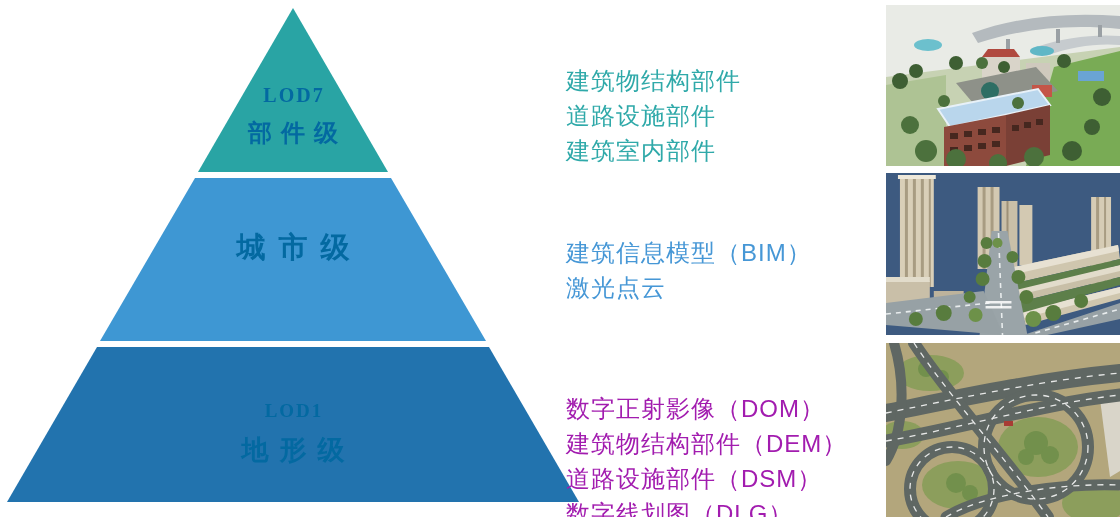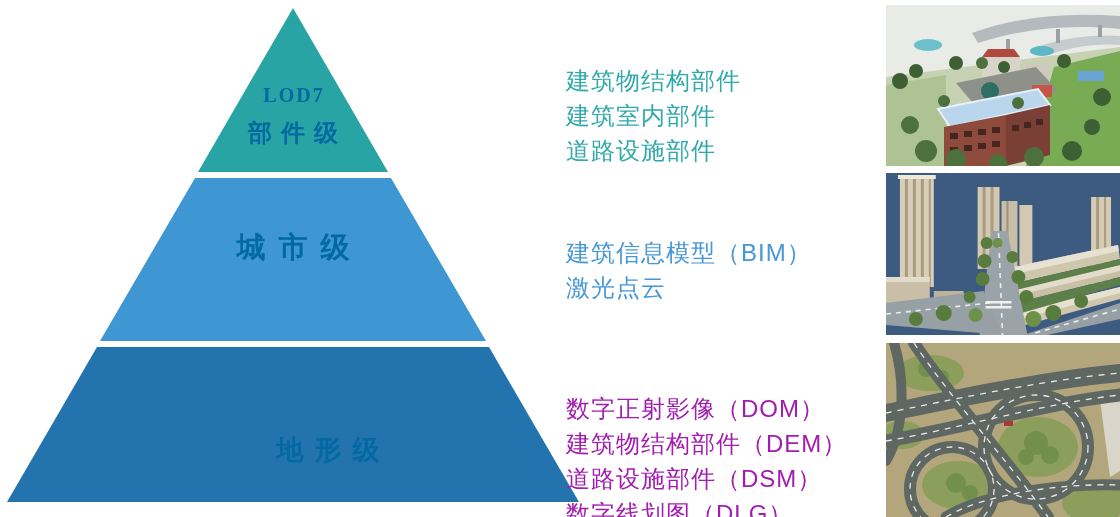--- a/index.html
+++ b/index.html
@@ -14,21 +14,21 @@
   .level-text {
     position:absolute; left:0; width:586px; text-align:center;
     color:#0369a1; font-weight:bold;
     font-family:"Liberation Serif","DejaVu Serif",serif;
     white-space:nowrap; pointer-events:none;
   }
   .lod7-code  { top:84px;  font-size:20px; letter-spacing:2px;  text-indent:2px; }
   .lod7-label { top:117px; font-size:24px; letter-spacing:9px;  text-indent:9px; }
   .city-label { top:228px; font-size:29px; letter-spacing:13px; text-indent:13px; }
   .lod1-code  { top:400px; font-size:19px; letter-spacing:2px;  text-indent:2px; }
-  .lod1-label { top:432px; font-size:27px; letter-spacing:11px; text-indent:11px;margin-left:35px; }
+  .lod1-label { top:432px; font-size:27px; letter-spacing:11px; text-indent:11px; }
 
   
   .desc { position:absolute; left:566px; font-family:Liberation Sans, sans-serif;margin-top:36px; }
   .desc-line { font-size:24px; line-height:35px; white-space:nowrap; letter-spacing:1px; }
   .desc-1 { top:27px;  color:#2fa9a9; }
   .desc-2 { top:199px; color:#4697d6; }
   .desc-3 { top:355px; color:#a21caf; }
 
   
   .thumb { position:absolute; left:886px; width:234px; overflow:hidden; background:#dadada; }
@@ -42,27 +42,28 @@
 
 <div class="pyramid">
   <svg width="600" height="517" viewBox="0 0 600 517">
     <polygon points="293,8 198,172 388,172" fill="#29a4a4"></polygon>
     <polygon points="195,178 391,178 486,341 100,341" fill="#3e97d3"></polygon>
     <polygon points="97,347 489,347 579,502 7,502" fill="#2273ae"></polygon>
   </svg>
   <div class="level-text lod7-code">LOD7</div>
   <div class="level-text lod7-label">部件级</div>
   <div class="level-text city-label">城市级</div>
+  <div class="level-text lod1-code">LOD1</div>
   <div class="level-text lod1-label">地形级</div>
 </div>
 
 <div class="desc desc-1">
   <div class="desc-line">建筑物结构部件</div>
+  <div class="desc-line">道路设施部件</div>
   <div class="desc-line">建筑室内部件</div>
-  <div class="desc-line">道路设施部件</div>
 </div>
 
 <div class="desc desc-2">
   <div class="desc-line">建筑信息模型（BIM）</div>
   <div class="desc-line">激光点云</div>
 </div>
 
 <div class="desc desc-3">
   <div class="desc-line">数字正射影像（DOM）</div>
   <div class="desc-line">建筑物结构部件（DEM）</div>

